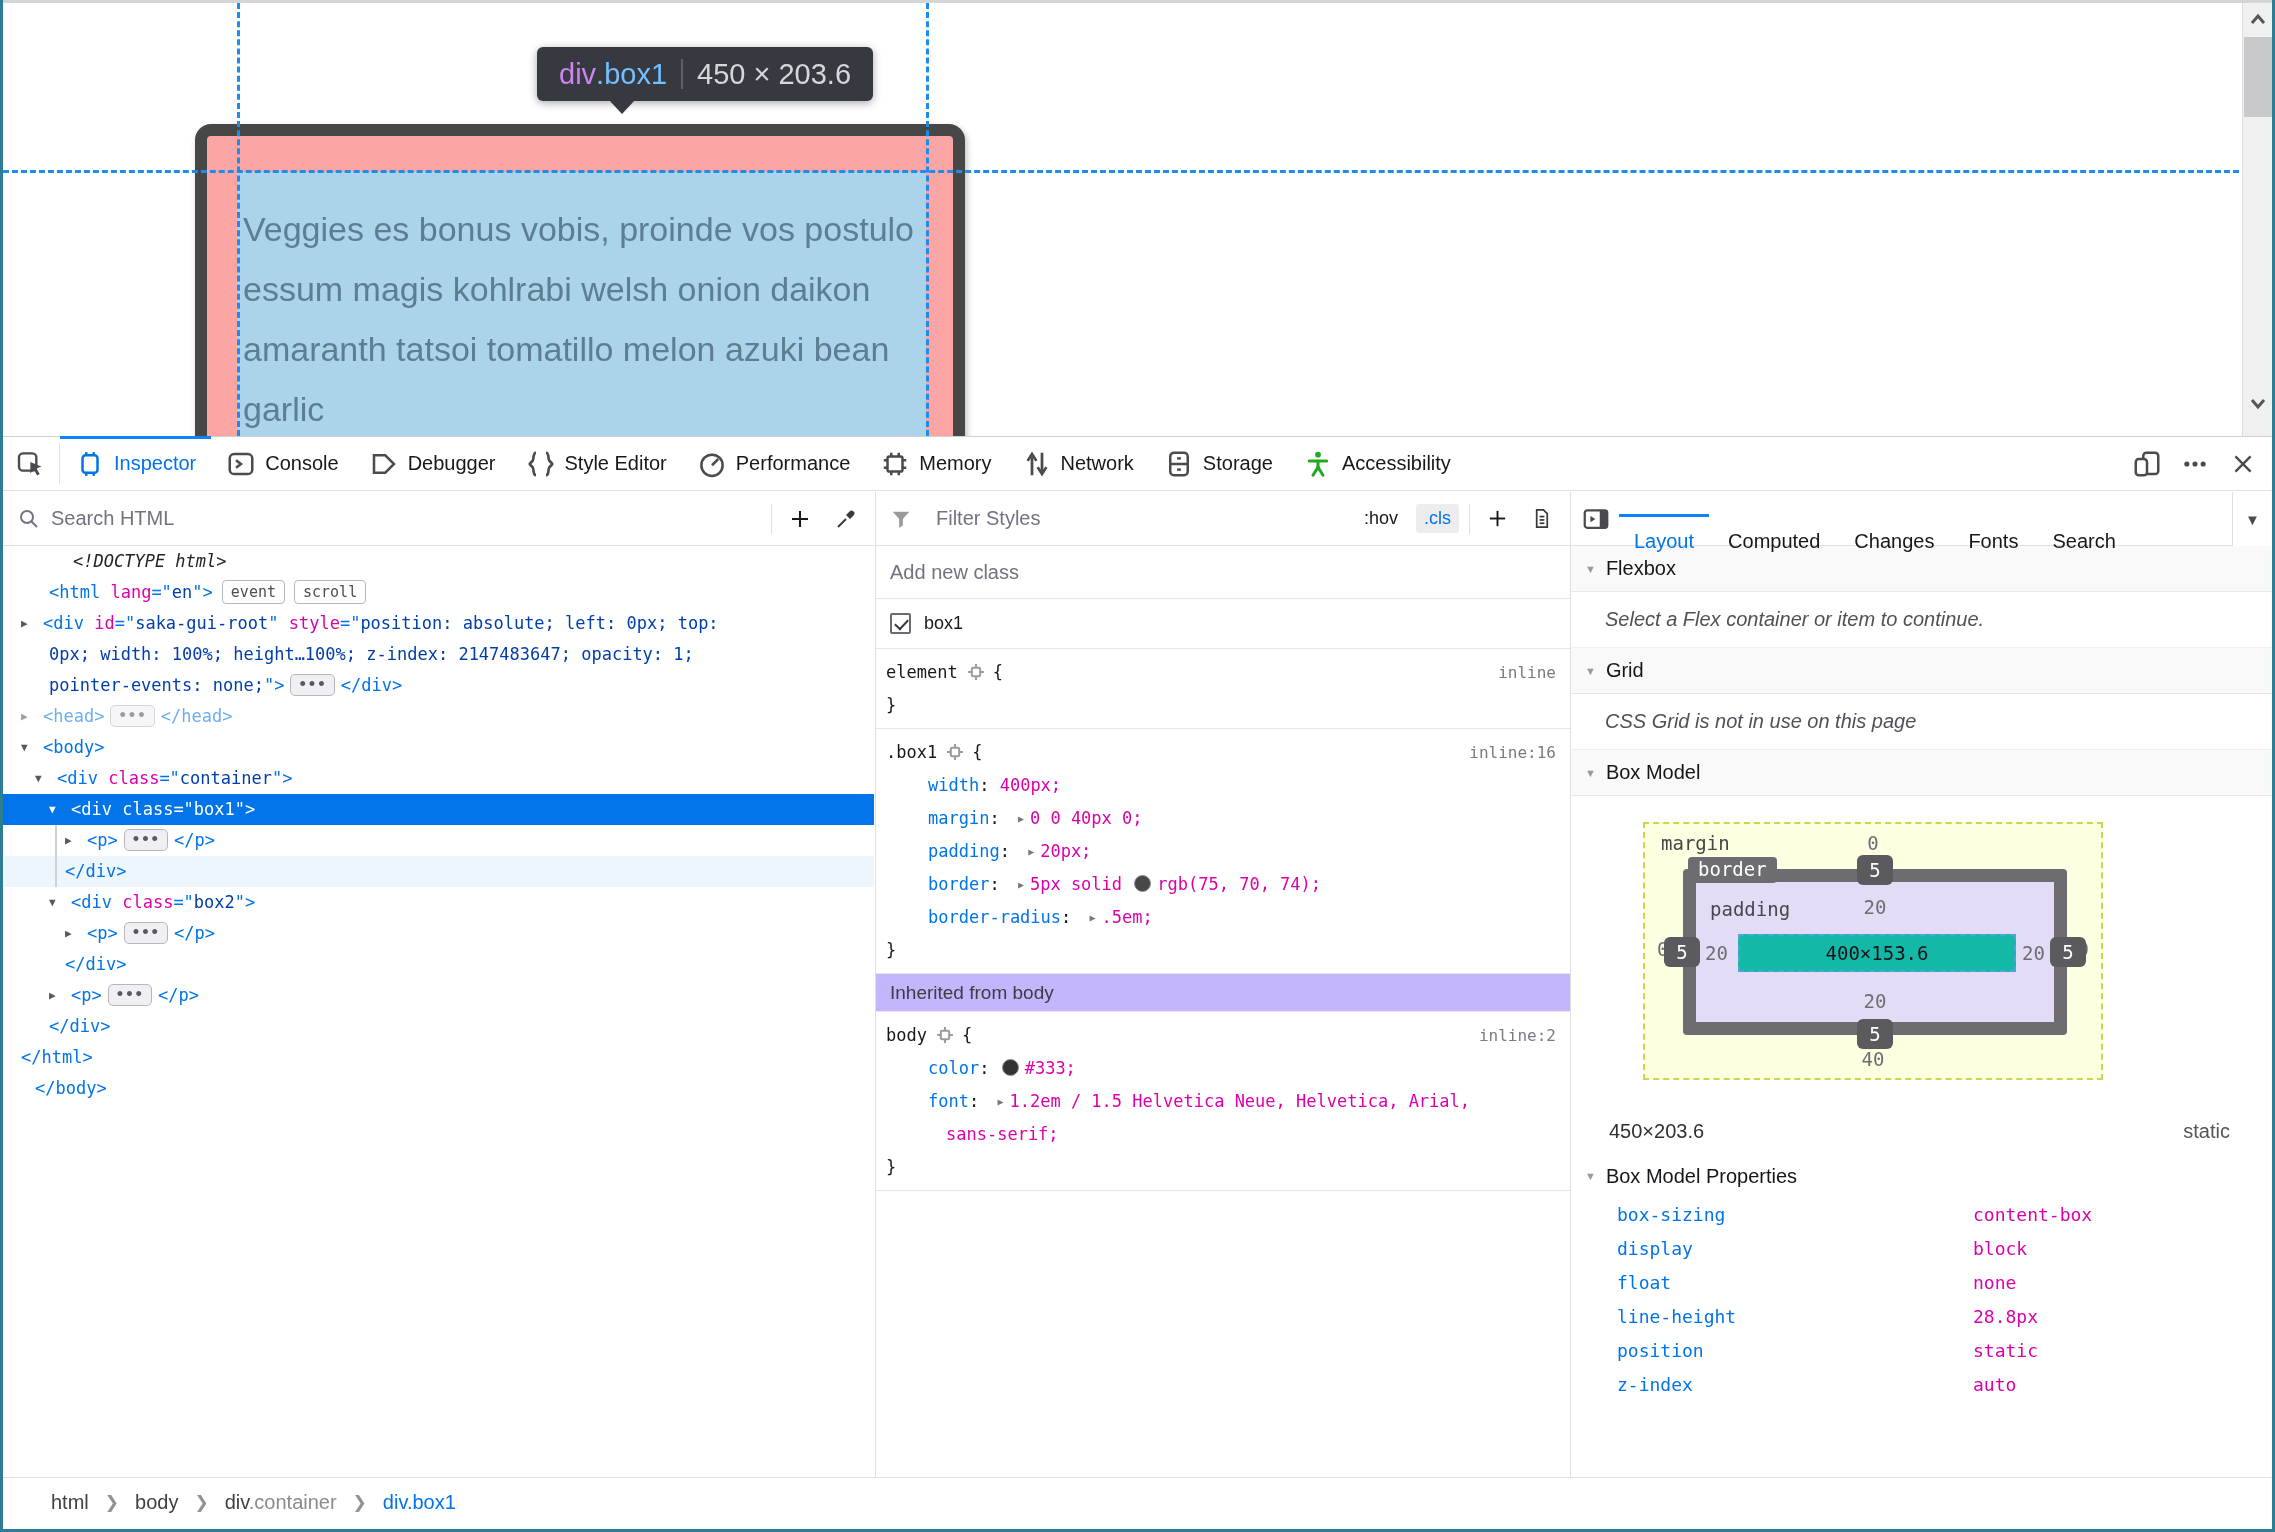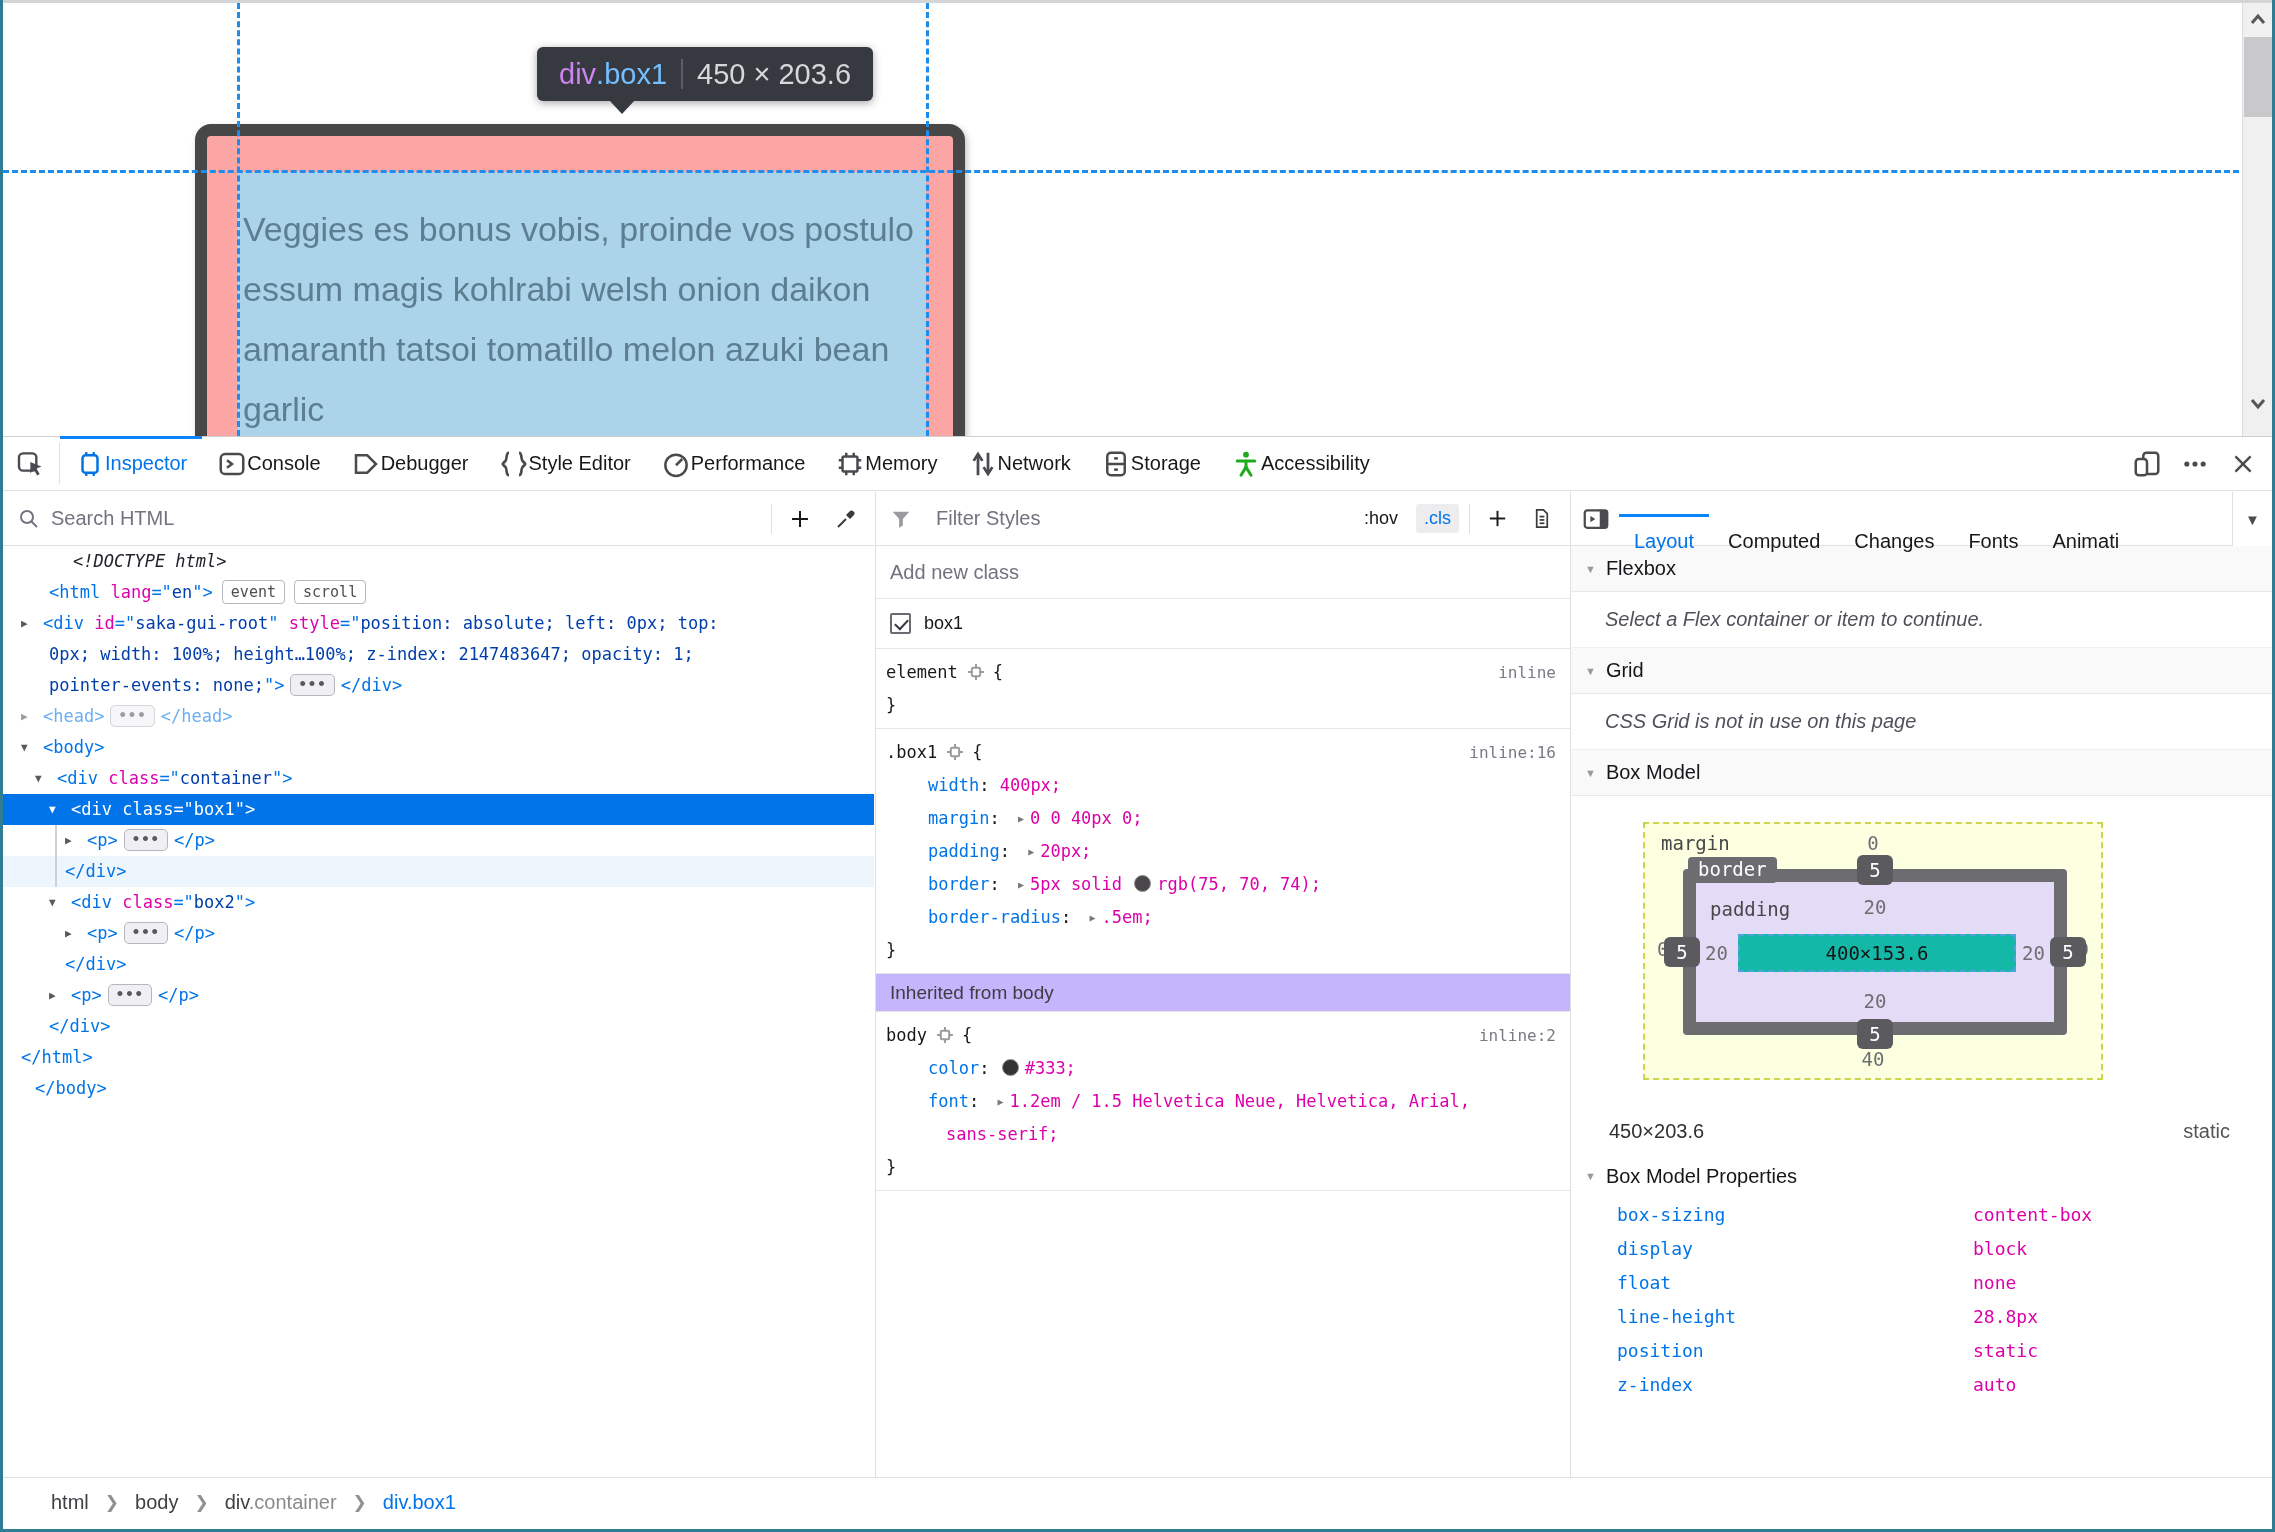--- a/index.html
+++ b/index.html
@@ -45,21 +45,21 @@
 
   
   #devtools { position:absolute; left:3px; top:436px; width:2269px; height:1093px; background:#fff; }
 
   
   #dt-toolbar { position:absolute; left:0; top:0; width:2269px; height:55px;
     border-top:1px solid #cfcfd1; border-bottom:1px solid #e0e0e1; background:#fff;
     display:flex; align-items:stretch; }
   .picker-btn { width:56px; display:flex; align-items:center; justify-content:center; color:#4a4a4f; }
   .tb-sep { width:1px; background:#e0e0e1; margin:6px 0; }
-  .dt-tab { position:relative; display:flex; align-items:center; padding:0 15px; font-size:20px; color:#18181a; cursor:default; }
+  .dt-tab { position:relative; display:flex; align-items:center; gap:9px; padding:0 15px; font-size:20px; color:#18181a; cursor:default; }
   .dt-tab .ticon { display:flex; color:#4a4a4f; }
   .dt-tab.active { color:#0074e8; }
   .dt-tab.active .ticon { color:#0074e8; }
   .dt-tab.active::before { content:""; position:absolute; left:0; top:-1px; right:0; height:3px; background:#0a84ff; }
   #tb-right { position:absolute; right:8px; top:0; height:54px; display:flex; align-items:center; gap:6px; color:#4a4a4f; }
   .tb-iconbtn { width:42px; height:42px; display:flex; align-items:center; justify-content:center; }
 
   
   #panel-markup { position:absolute; left:0; top:56px; width:871px; height:985px; overflow:hidden; }
   #panel-rules  { position:absolute; left:872px; top:56px; width:695px; height:985px; border-left:1px solid #e0e0e1; overflow:hidden; }
@@ -459,21 +459,21 @@
             <rect x="3" y="5" width="18" height="14" rx="2"></rect>
             <rect x="15" y="5" width="6" height="14" fill="currentColor" stroke="none"></rect>
             <path d="M7.5 9.5 L11.5 12 L7.5 14.5 Z" fill="currentColor" stroke="none"></path>
           </svg>
         </span>
         <span id="ltabs-strip" style="display:flex">
             <span class="ltab active">Layout</span>
             <span class="ltab">Computed</span>
             <span class="ltab">Changes</span>
             <span class="ltab">Fonts</span>
-            <span class="ltab clip">Animati</span>
+            <span class="ltab clip">Search</span>
           </span>
         <span id="ltab-menu">▼</span>
       </div>
 
       <div class="sec-header">
         <span class="twz">▼</span>
         <span>Flexbox</span>
       </div>
       <div class="sec-msg">Select a Flex container or item to continue.</div>
 

